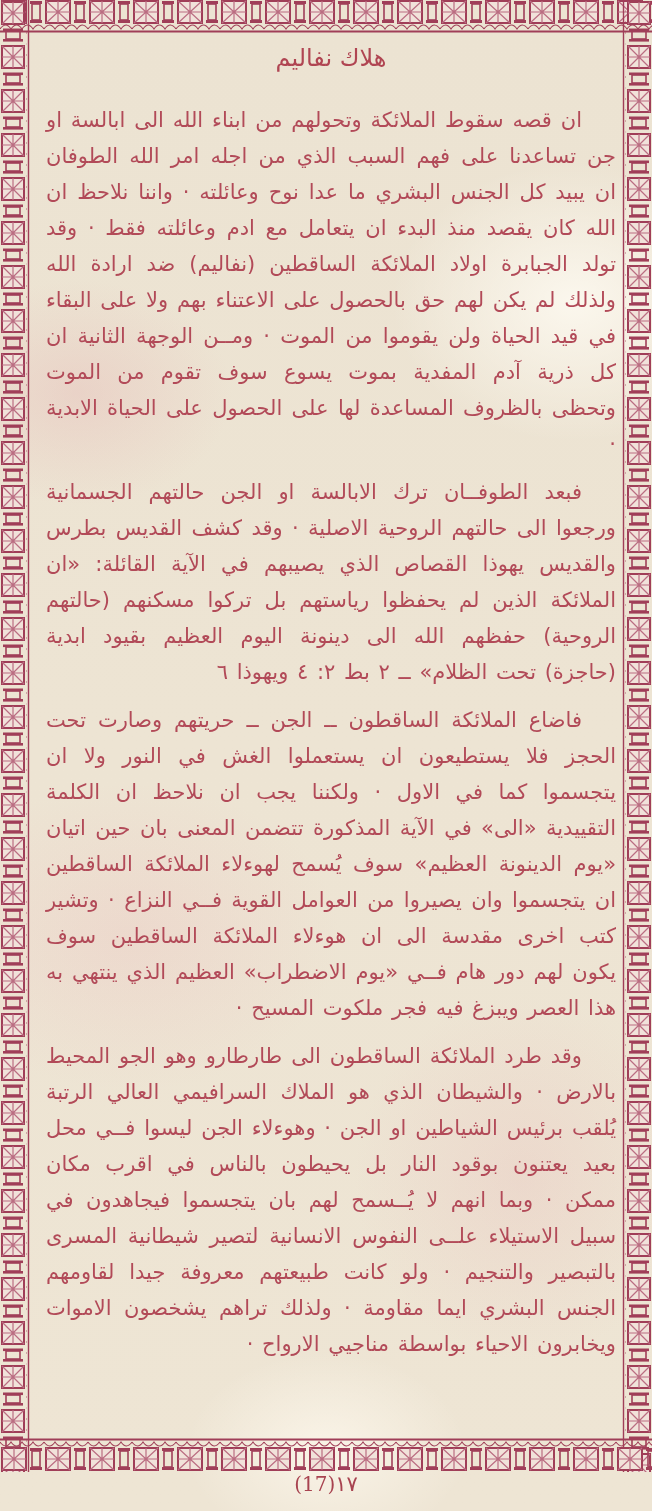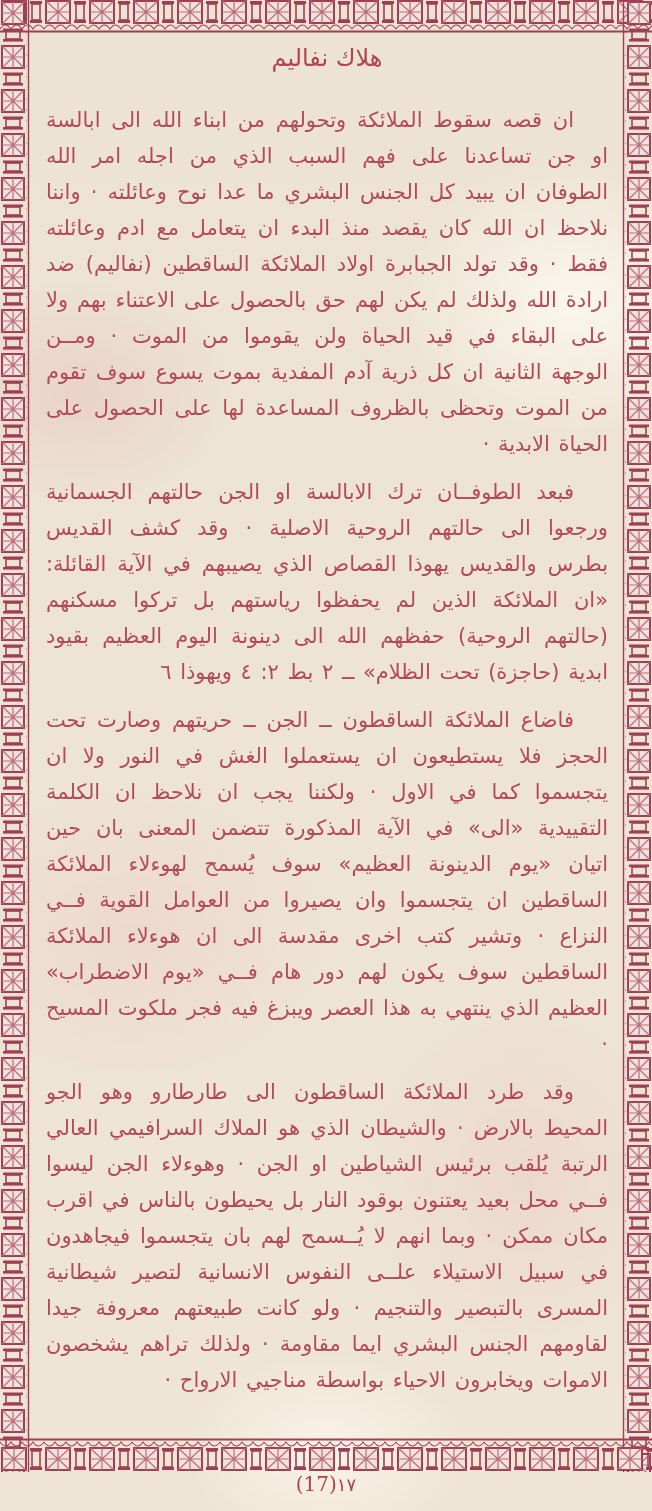--- a/index.html
+++ b/index.html
@@ -20,21 +20,21 @@
       radial-gradient(200px 140px at 50% 96%, rgba(255,250,240,.7), rgba(255,250,240,0) 70%),
       linear-gradient(#ece3d2,#eee5d4);
   }
   .border-svg{position:absolute;display:block;}
   .b-top{top:0;left:0;}
   .b-bottom{top:1437px;left:0;}
   .b-left{top:0;left:0;}
   .b-right{top:0;right:0;}
   .content{
     position:absolute;
-    top:36px;left:46px;right:44px;
+    top:36px;left:46px;right:36px;
     direction:rtl;
     color:#b24a58;
   }
   .title{
     text-align:center;
     font-size:24px;
     font-weight:normal;
     margin:8px 0 30px 0;
     letter-spacing:1px;
     color:#b04552;
@@ -49,21 +49,21 @@
   }
   .footer{
     position:absolute;
     top:1472px;left:0;width:652px;
     display:flex;justify-content:center;align-items:center;
     direction:ltr;
     color:#a84350;
     font-size:20px;
   }
   .footer .latin{font-family:"DejaVu Serif", serif;}
-  .footer .arab{font-size:18px;}
+  .footer .arab{font-size:21px;}
 </style>
 </head>
 <body>
 
 <div class="page">
 
   <svg class="border-svg b-top" width="652" height="34" viewBox="0 0 652 34" aria-hidden="true">
     <defs>
       <pattern id="ph" width="44" height="30" patternUnits="userSpaceOnUse">
         <rect x="2" y="1" width="24" height="22" fill="#f1e2da" stroke="#a03e58" stroke-width="2"></rect>

